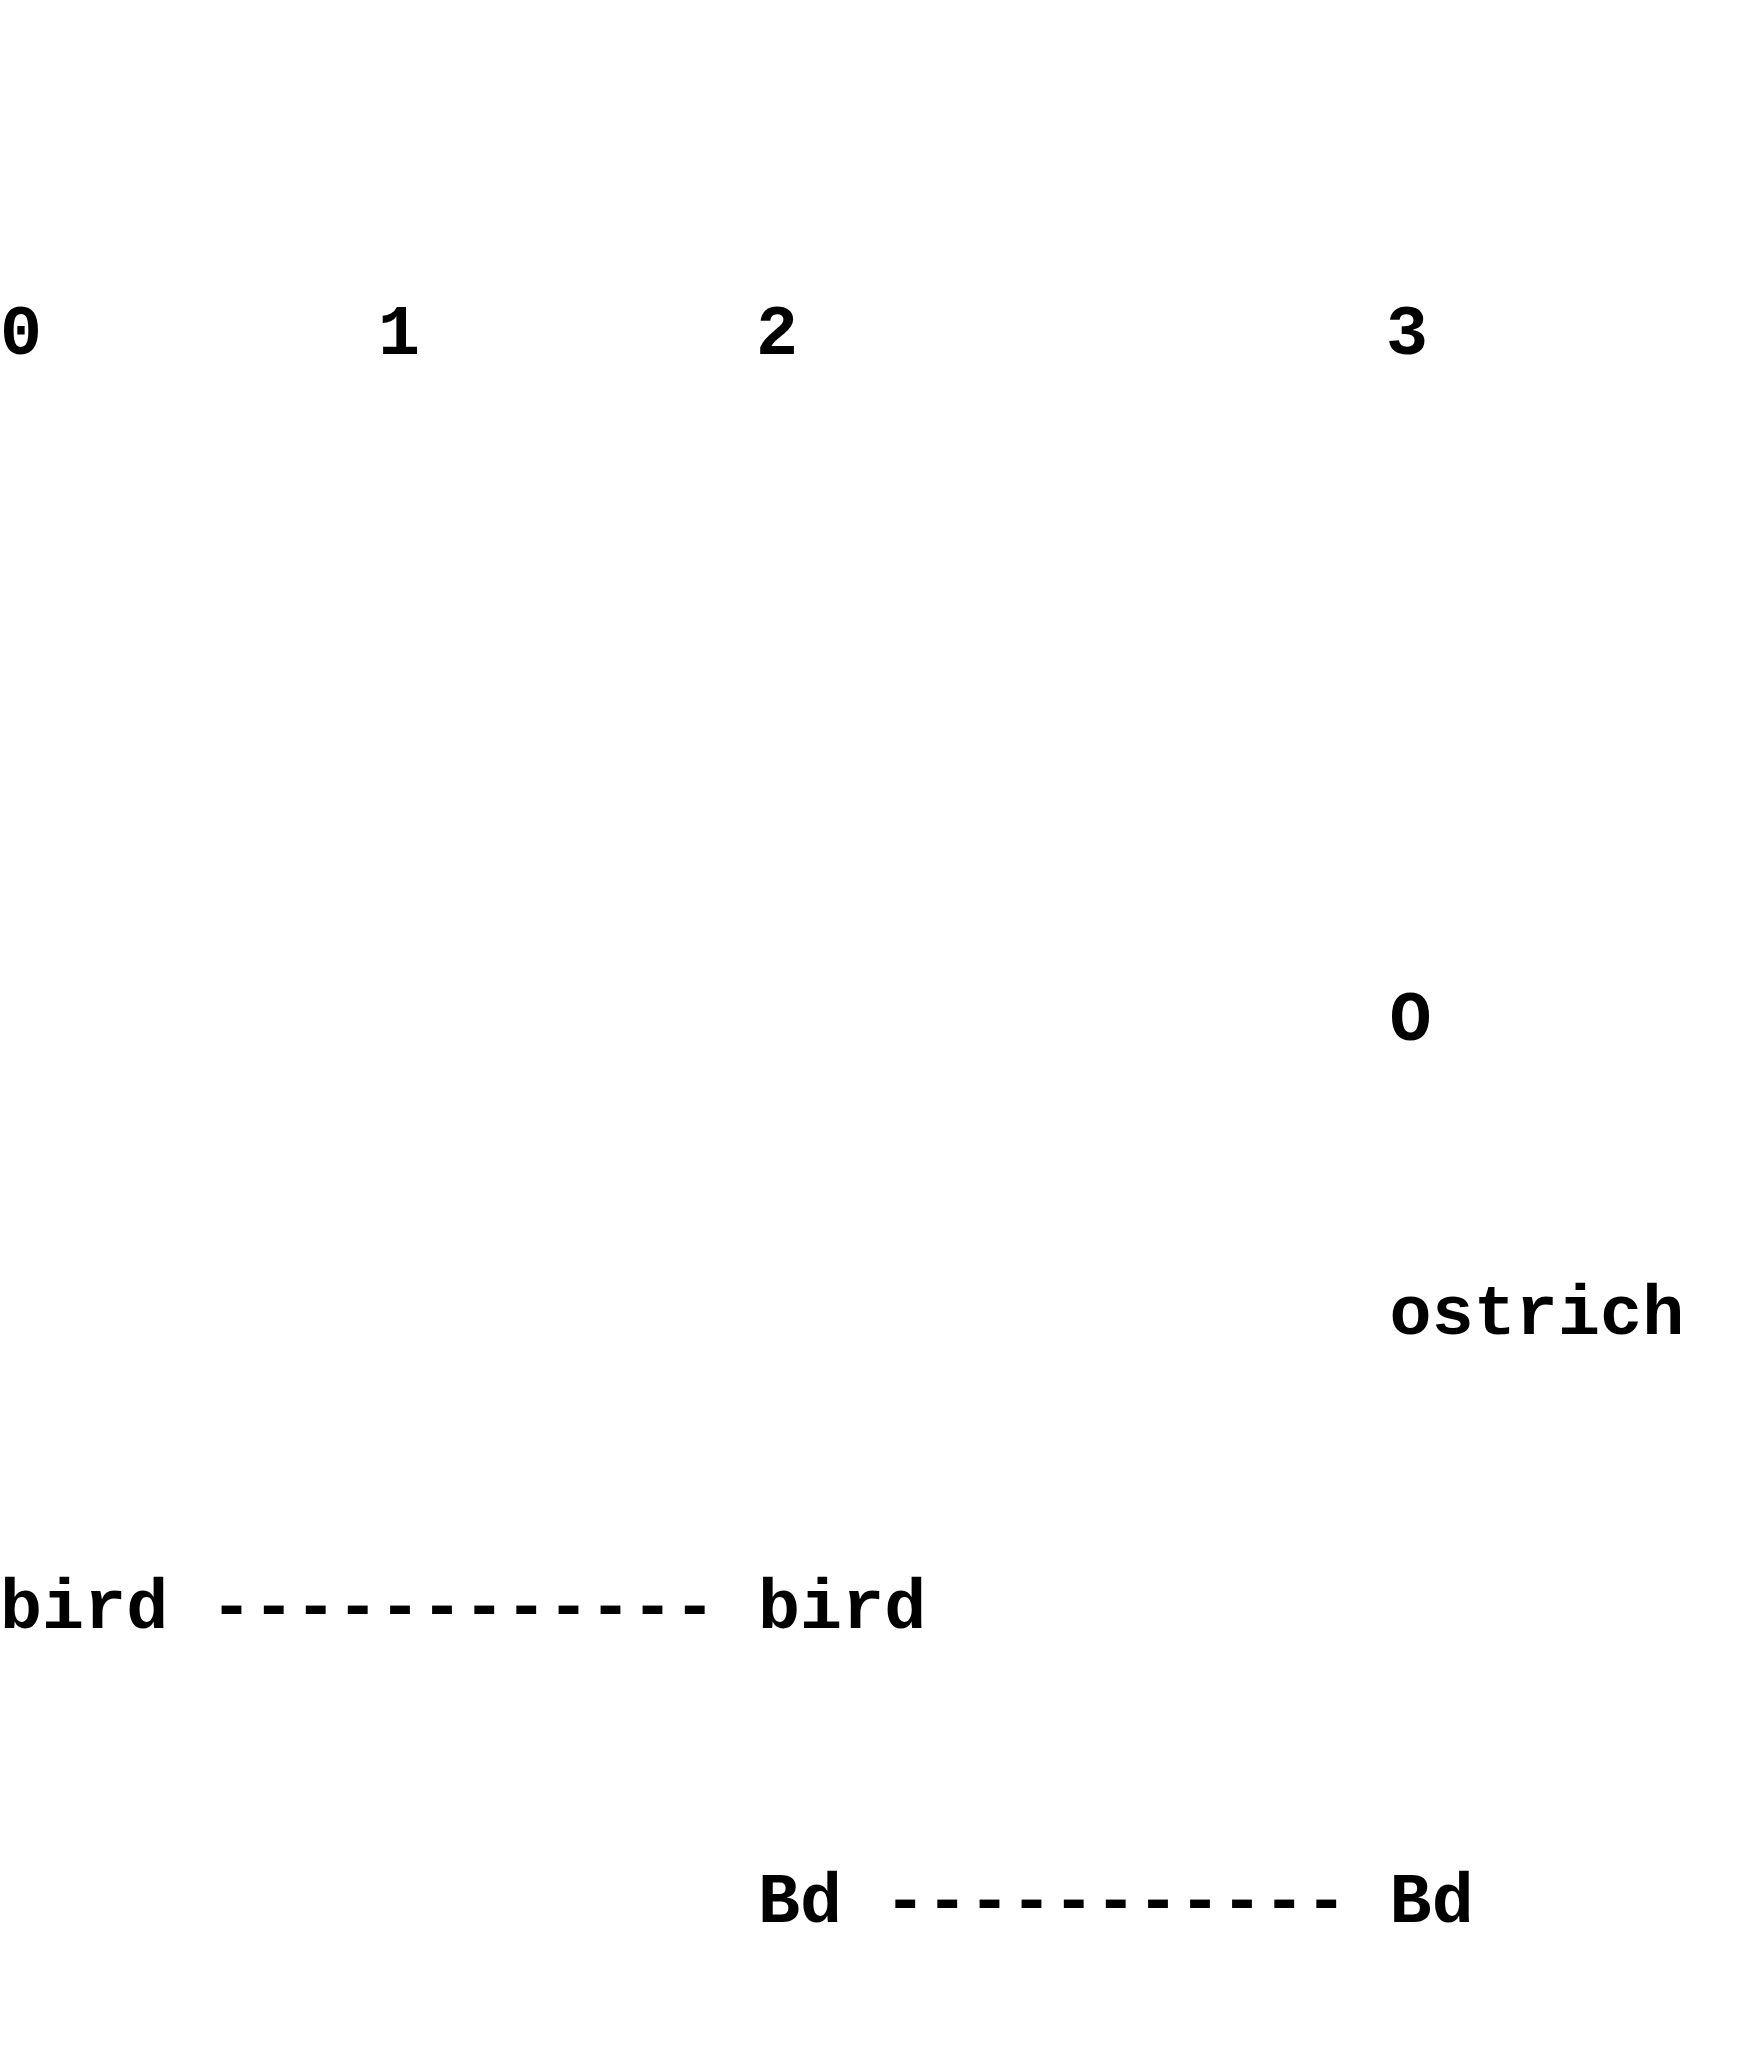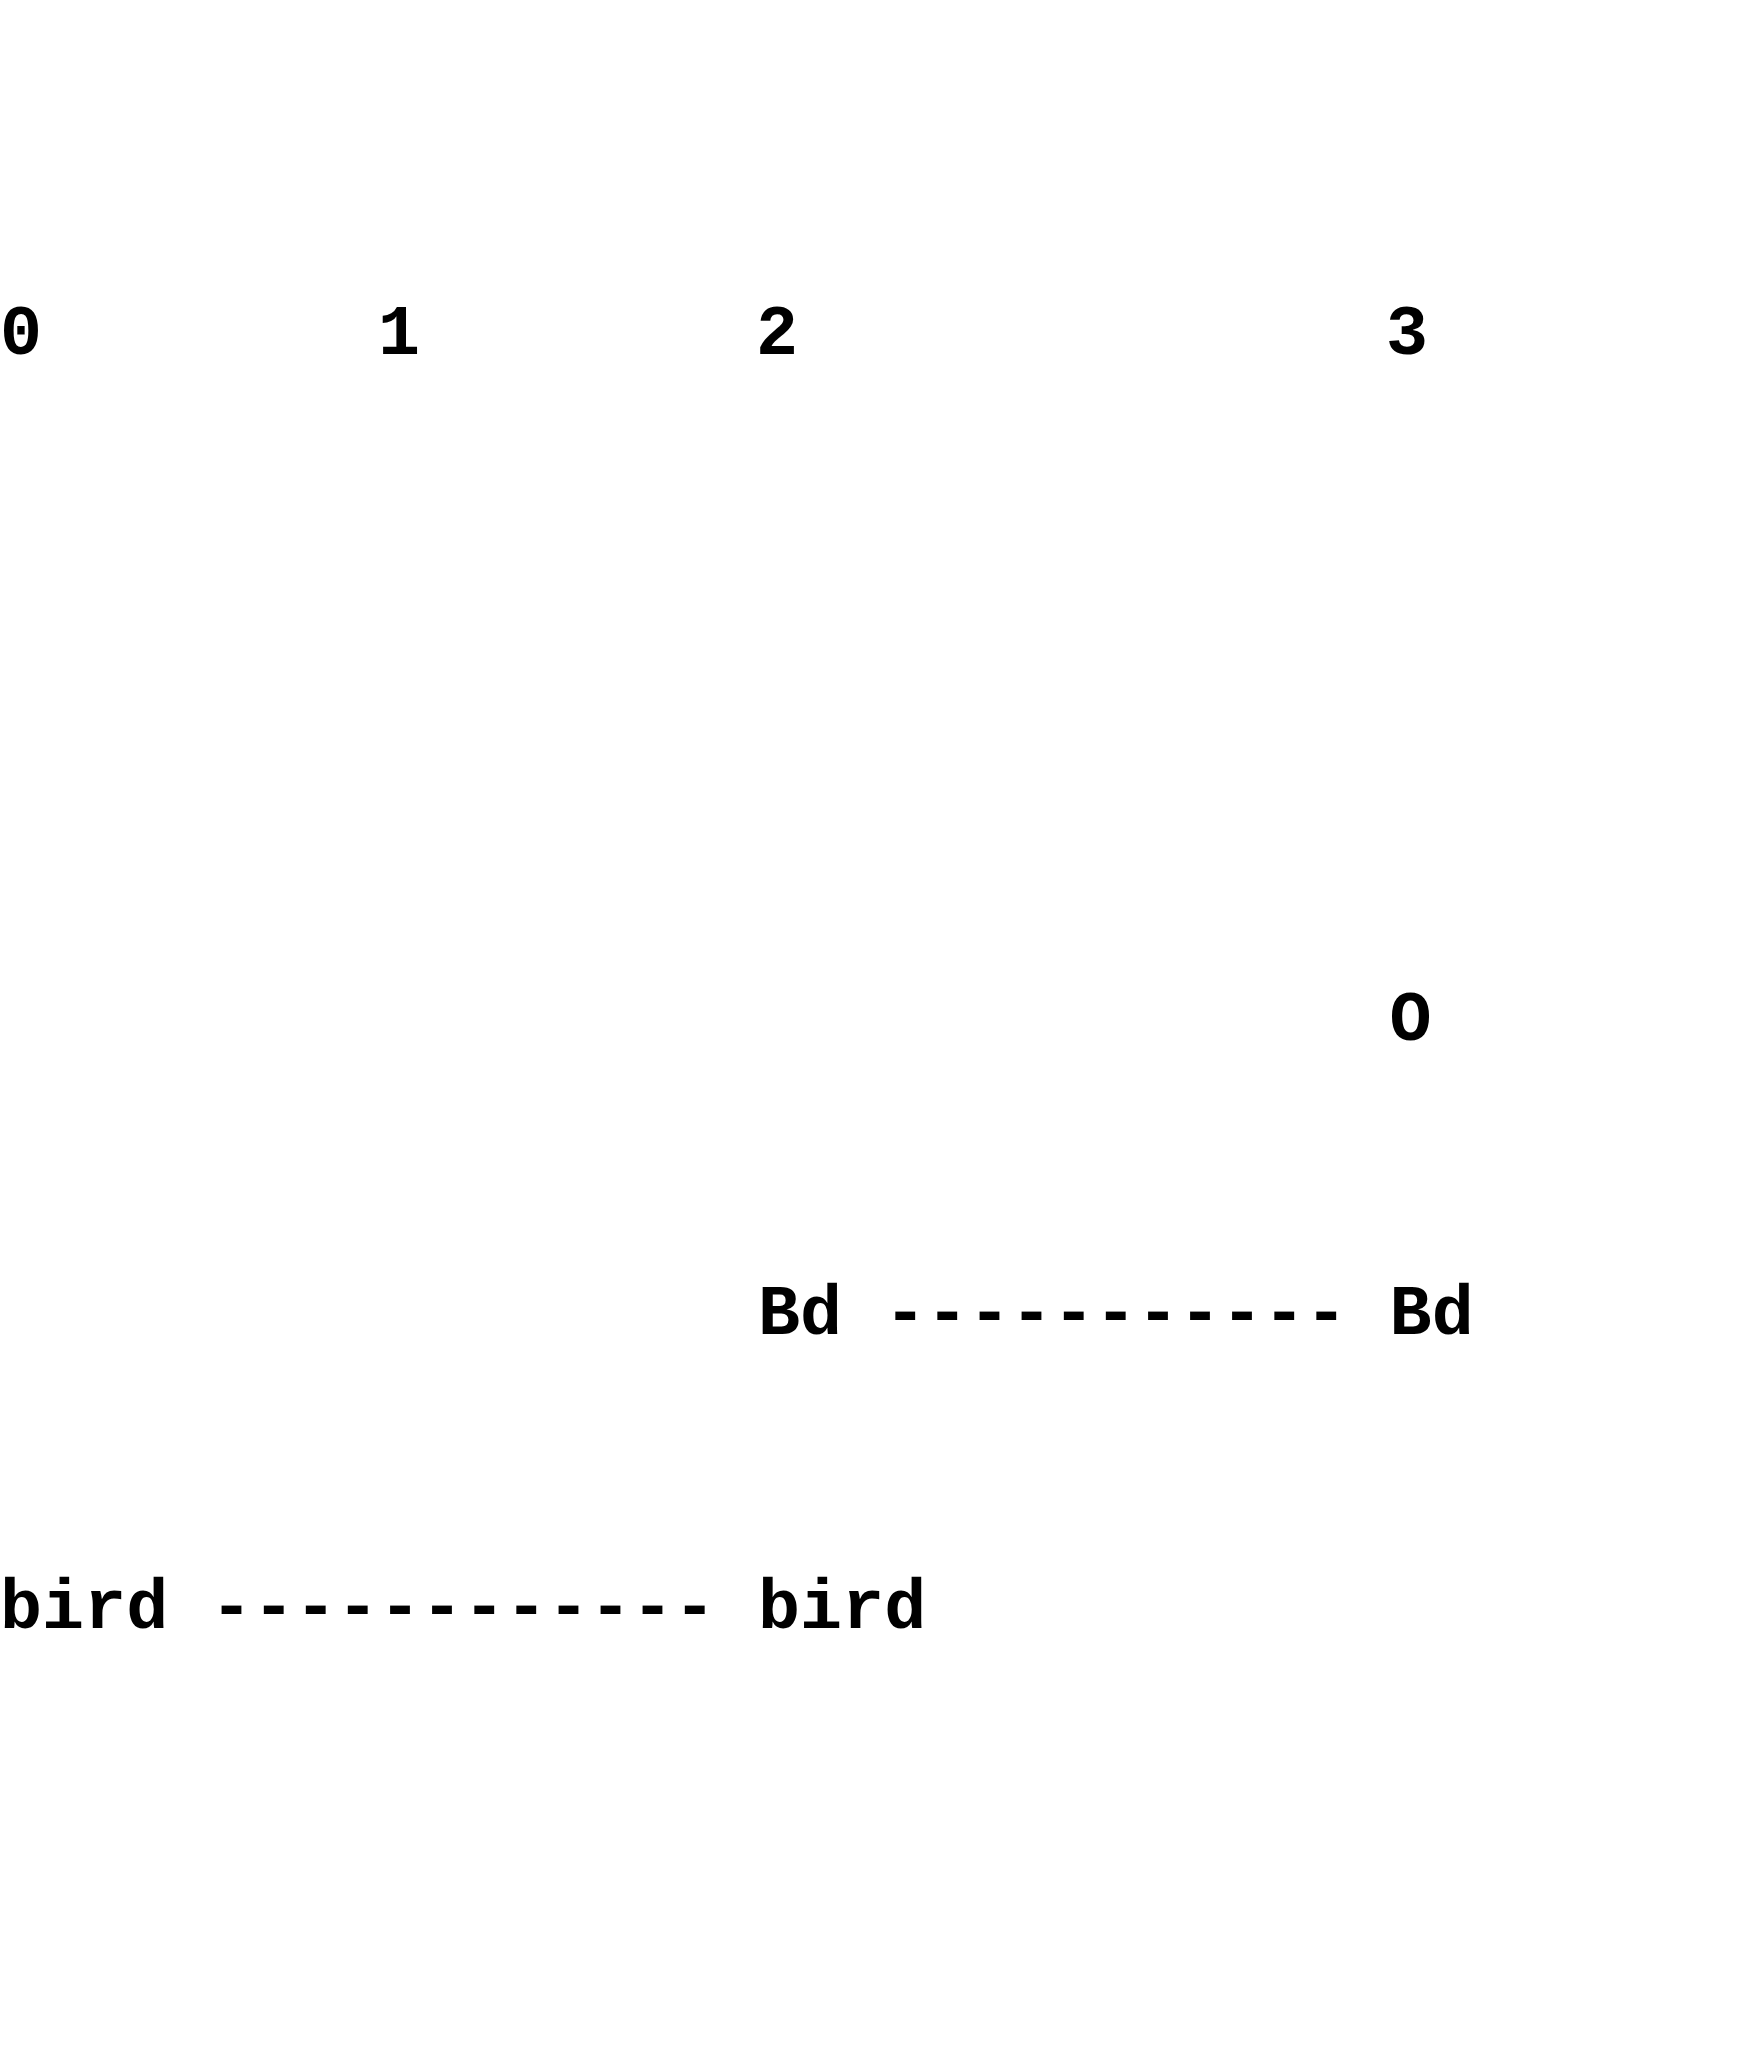--- a/index.html
+++ b/index.html
@@ -48,22 +48,23 @@
 
   <div class="row ruler">
     <span class="c0">0</span>
     <span class="c1">1</span>
     <span class="c2">2</span>
     <span class="c3">3</span>
   </div>
 
   <div class="row line"></div>
   <div class="row line">                                 O</div>
+  <div class="row line">                                 ostrich</div>
+  <div class="row line">bird ------------ bird</div>
   <div class="row line">                  Bd ----------- Bd</div>
-  <div class="row line">bird ------------ bird</div>
   
   
   
   
   
   
   
   
   
   

